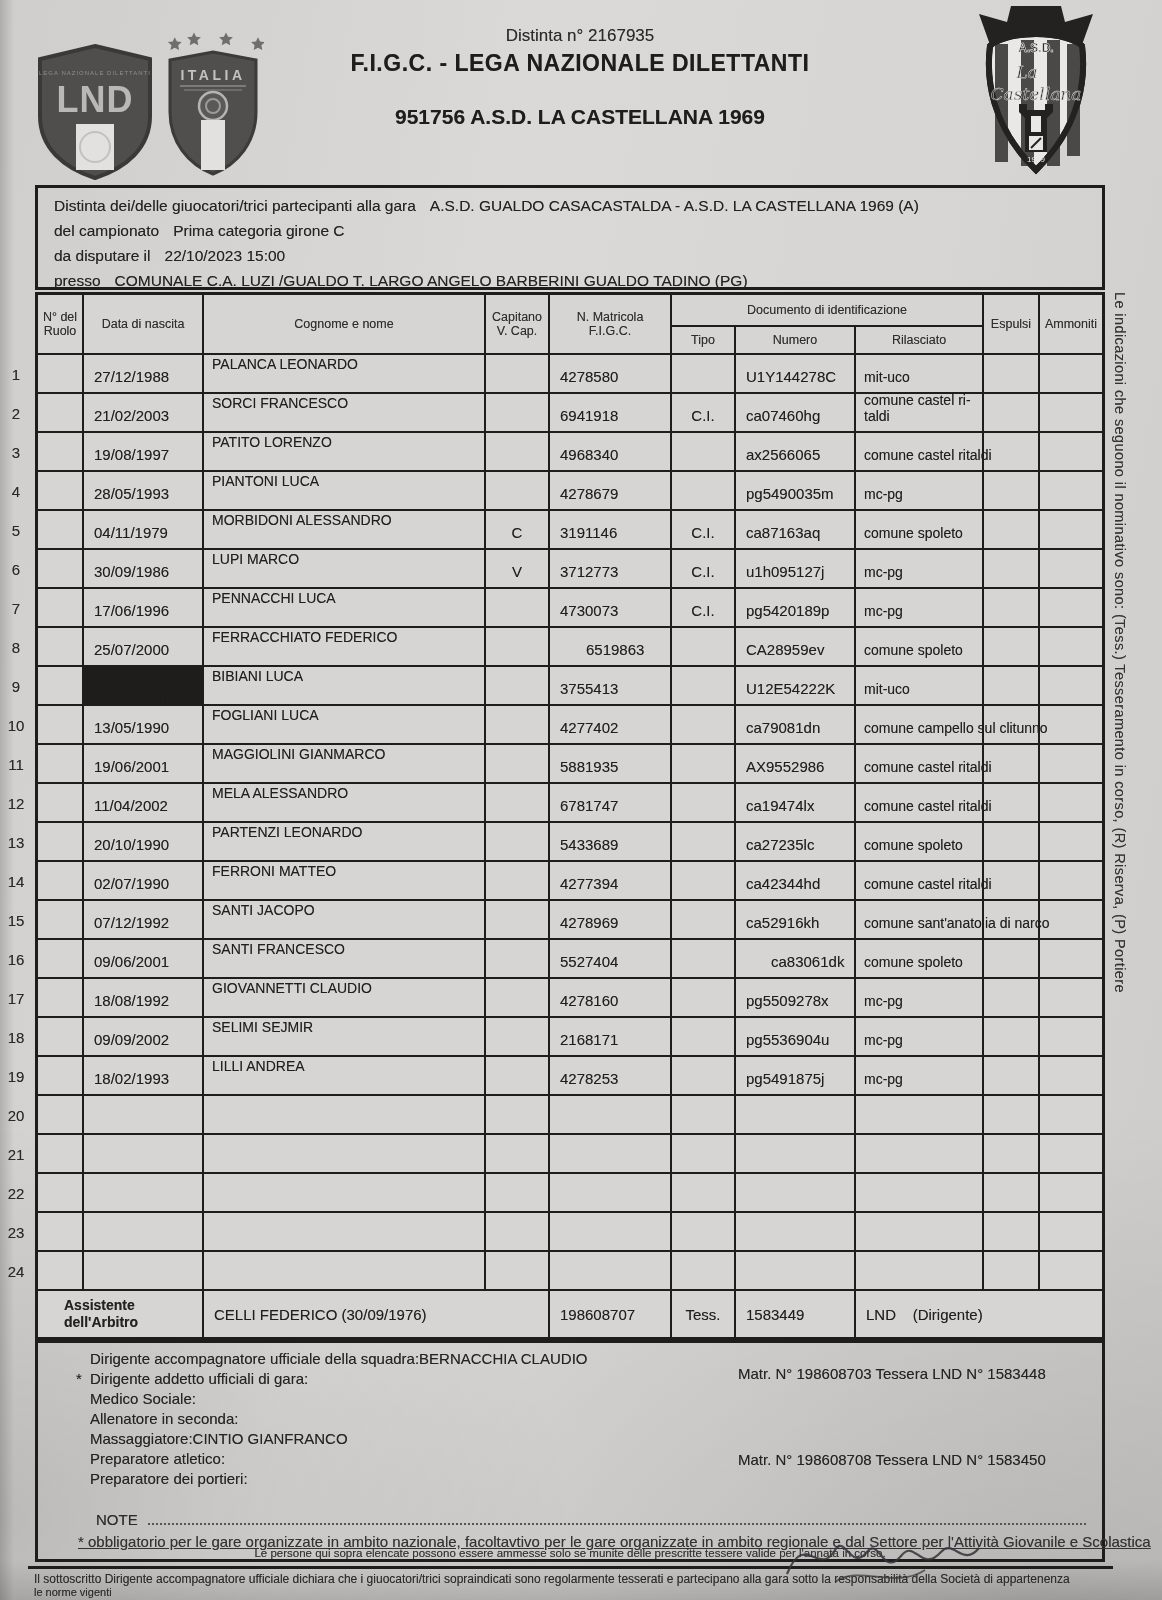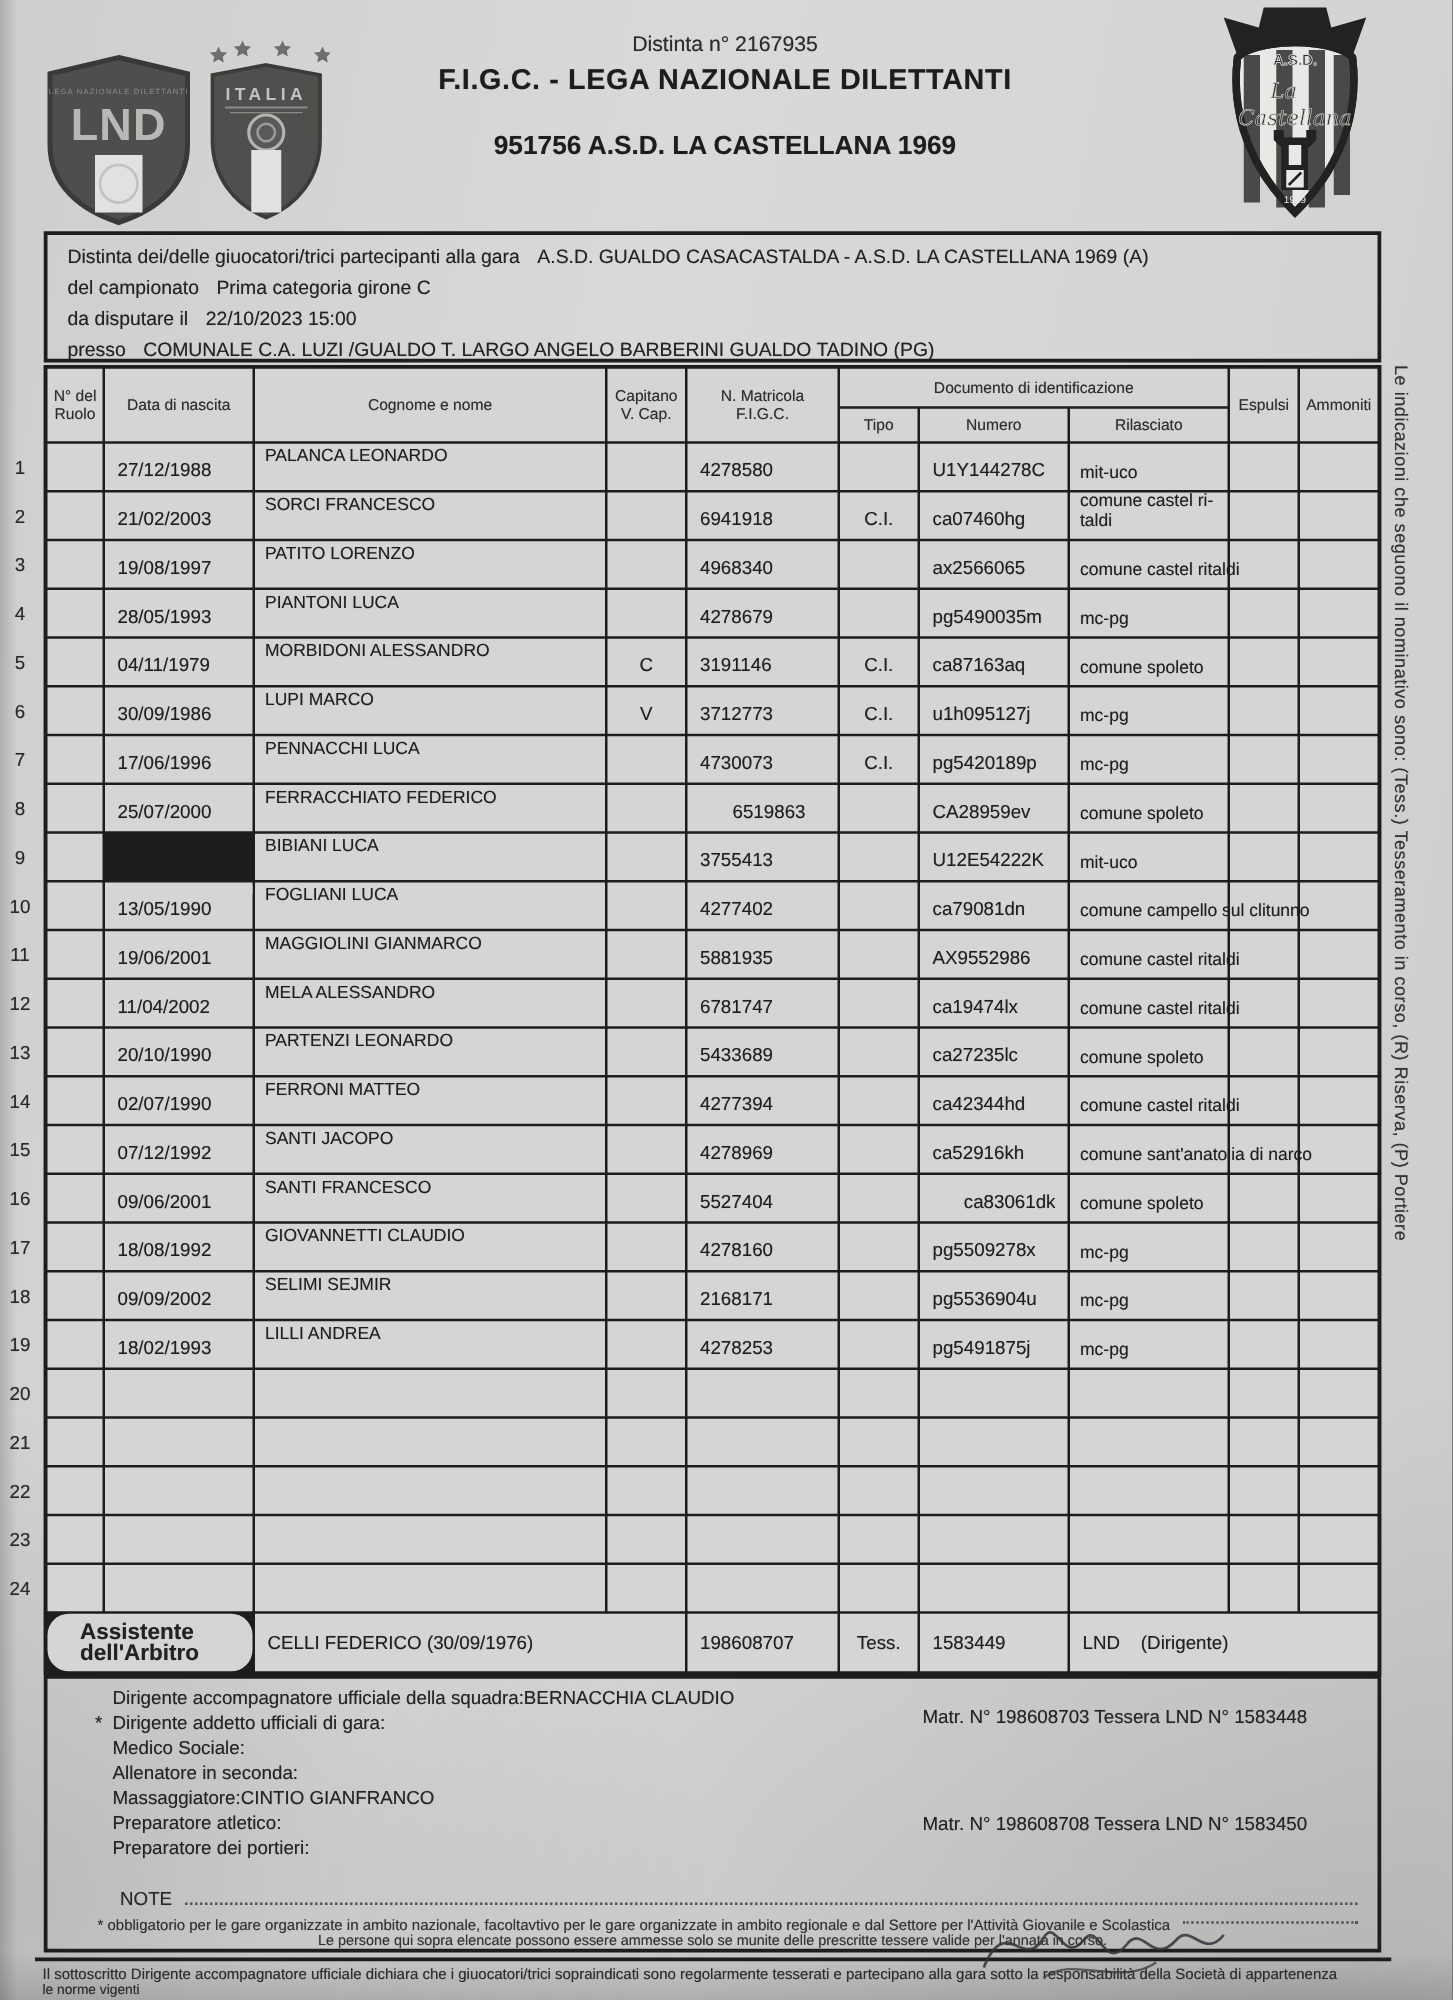--- a/index.html
+++ b/index.html
@@ -27,39 +27,39 @@
     gap:2px;background:#1e1d1c;border:3px solid #1e1d1c;}
   .tbl > div{background:#d6d5d3;box-sizing:border-box;overflow:visible;}
   .th{display:flex;align-items:center;justify-content:center;text-align:center;
       font-size:12.5px;line-height:14px;color:#2e2e2e;white-space:pre-line;}
   .c{display:flex;align-items:flex-end;padding:0 0 7px 10px;font-size:15px;color:#1f1f1f;}
   .c-name{align-items:flex-start;padding:1px 0 0 8px;font-size:14px;}
   .c-cap,.c-tipo{justify-content:center;padding-left:0;}
   .c-ril{font-size:14px;position:relative;z-index:2;padding-left:8px;}
   .nowrap{white-space:nowrap;}
   .preline{white-space:pre-line;line-height:16px;}
-  .ass-label{font-weight:bold;font-size:18px;justify-content:flex-start;align-items:center;
-      padding-left:26px;white-space:pre-line;line-height:17px;display:flex;border-radius:17px;}
+  .ass-label{font-weight:bold;font-size:14px;justify-content:flex-start;align-items:center;
+      padding-left:26px;white-space:pre-line;line-height:17px;display:flex;}
   .ass-cell{align-items:center;padding-bottom:0;}
   .pre{white-space:pre;}
   
   .gutter{left:0;top:355px;width:32px;}
   .gutter div{height:39px;line-height:39px;text-align:center;font-size:15px;color:#2a2a2a;}
   
   .side-note{left:1112px;top:292px;height:780px;writing-mode:vertical-rl;
       font-size:14.5px;letter-spacing:.4px;color:#333;}
   
   .staff-box{left:35px;top:1340px;width:1070px;height:222px;border:3px solid #1e1d1c;box-sizing:border-box;}
   .staff-lines{position:absolute;left:52px;top:6px;}
   .staff-line{display:flex;font-size:15px;line-height:20px;color:#242424;white-space:nowrap;}
   .staff-line .star{width:14px;margin-left:-14px;text-align:left;}
   .matr{position:absolute;font-size:15px;color:#242424;white-space:nowrap;}
   .note-row{position:absolute;left:58px;right:14px;top:168px;display:flex;align-items:baseline;font-size:15px;color:#2a2a2a;}
   .leader{flex:1;border-bottom:2px dotted #555;margin:0 2px 4px 10px;height:0;}
-  .fine1{position:absolute;left:40px;right:14px;top:190px;display:flex;align-items:center;font-size:12px;color:#333;white-space:nowrap;}
+  .fine1{position:absolute;left:40px;right:14px;top:190px;display:flex;align-items:flex-start;font-size:15px;color:#333;white-space:nowrap;text-decoration:underline;}
   .fine2{position:absolute;left:0;right:0;top:204px;text-align:center;font-size:11.5px;color:#333;}
   
   .footer{left:28px;top:1566px;width:1085px;border-top:3px solid #1e1d1c;padding:3px 6px 0 6px;box-sizing:border-box;}
   .footer .f1{font-size:12px;color:#2c2c2c;white-space:nowrap;}
   .footer .f2{font-size:11px;color:#2c2c2c;}
   svg text{text-shadow:none;}
 </style>
 </head>
 <body>
 

